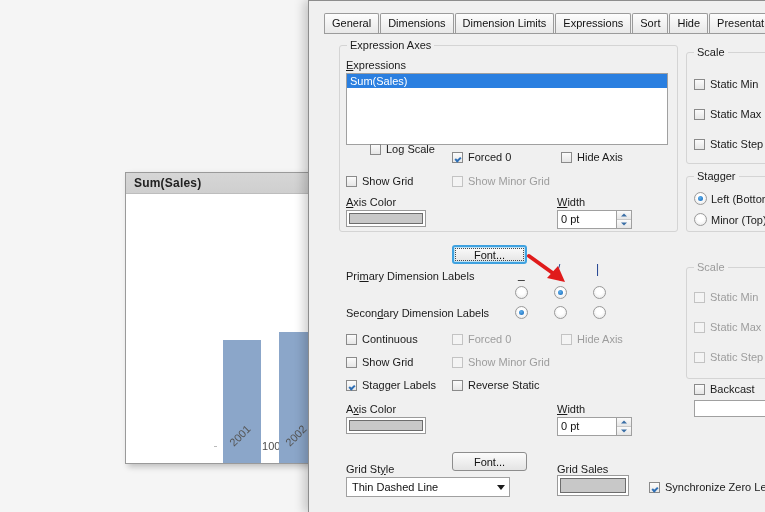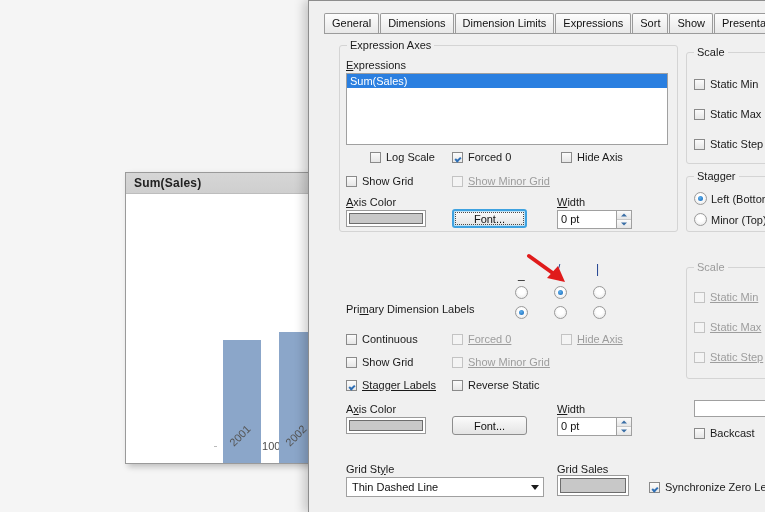--- a/index.html
+++ b/index.html
@@ -105,21 +105,21 @@
     display:inline-block;width:11px;height:11px;vertical-align:-2px;
     border:1px solid #8a8a8a;background:linear-gradient(#fbfbfb,#e6e6e6);
     margin-right:5px;position:relative;box-sizing:border-box;
   }
   .cb.checked .box{background:linear-gradient(#fcfcfc,#eaeaea);}
   .cb.checked .box:after{
     content:"";position:absolute;left:2px;top:4px;width:4px;height:2px;
     border-left:2px solid #2f6fb5;border-bottom:2px solid #2f6fb5;
     transform:rotate(-45deg);
   }
-  .cb.dis{color:#9d9d9d;text-decoration:underline;}
+  .cb.dis{color:#9d9d9d;}
   .cb.dis .box{border-color:#c3c3c3;background:#f4f4f4;}
 
   
   .radio{
     position:absolute;width:13px;height:13px;border-radius:50%;
     border:1px solid #9a9a9a;
     background:radial-gradient(circle at 50% 40%,#ffffff 35%,#e3e3e3 100%);
     box-sizing:border-box;
   }
   .radio.on:after{
@@ -128,20 +128,21 @@
     background:radial-gradient(circle at 40% 35%,#5cb0ee 0%,#1565b5 100%);
   }
 
   
   .btn{
     position:absolute;
     background:linear-gradient(#fbfbfb,#e4e4e4);
     border:1px solid #8d8d8d;border-radius:3px;
     font-size:11px;color:#111;text-align:center;
     box-sizing:border-box;
+    margin-top:36px;
   }
   .btn.focused{
     border:2px solid #3fa2e0;
     box-shadow:0 0 0 1px #bfe2f5 inset;
   }
   .btn .inner{
     position:absolute;inset:1px;border:1px dotted #4a4a4a;
     display:flex;align-items:center;justify-content:center;
   }
 
@@ -215,35 +216,35 @@
 
     <div class="xlabel" style="left:101px;top:246px;">2001</div>
     <div class="xlabel" style="left:157px;top:246px;">2002</div>
   </div>
 </div>
 
 <div id="dialog">
  <div id="dialog-inner">
 
   <div id="tabstrip">
-    <span class="tab">General</span><span class="tab">Dimensions</span><span class="tab">Dimension Limits</span><span class="tab">Expressions</span><span class="tab">Sort</span><span class="tab">Show</span><span class="tab">Presentation</span>
+    <span class="tab">General</span><span class="tab">Dimensions</span><span class="tab">Dimension Limits</span><span class="tab">Expressions</span><span class="tab">Sort</span><span class="tab">Hide</span><span class="tab">Presentation</span>
   </div>
   <div id="tabline"></div>
 
   <div class="group" style="left:27px;top:41px;width:337px;height:185px;">
     <span class="glabel">Expression Axes</span>
   </div>
 
   <div class="fieldlabel" style="left:34px;top:55px;"><span class="u">E</span><span>xpressions</span></div>
 
   <div class="listbox" style="left:34px;top:69px;width:320px;height:70px;">
     <div class="listitem sel">Sum(Sales)</div>
   </div>
 
-  <div class="cb" style="left:34px;top:147px;padding-left:24px;"><span class="box"></span><span>Log Scale</span></div>
+  <div class="cb" style="left:34px;top:139px;padding-left:24px;"><span class="box"></span><span>Log Scale</span></div>
   <div class="cb checked" style="left:140px;top:147px;"><span class="box"></span><span>Forced 0</span></div>
   <div class="cb" style="left:249px;top:147px;"><span class="box"></span><span>Hide Axis</span></div>
 
   <div class="cb" style="left:34px;top:171px;"><span class="box"></span><span>Show Grid</span></div>
   <div class="cb dis" style="left:140px;top:171px;"><span class="box"></span><span>Show Minor Grid</span></div>
 
   <div class="fieldlabel" style="left:34px;top:192px;"><span class="u">A</span>xis Color</div>
   <div class="swatch" style="left:34px;top:206px;width:80px;height:17px;">
         <div class="fill"></div>
       </div>
@@ -276,38 +277,39 @@
   <div class="radio on" style="left:382px;top:188px;"></div>
   <div class="fieldlabel" style="left:399px;top:189px;">Left (Bottom)</div>
   <div class="radio" style="left:382px;top:209px;"></div>
   <div class="fieldlabel" style="left:399px;top:210px;">Minor (Top)</div>
 
 
   <div class="glyph dash" style="left:206px;top:263px;">_</div>
   <div class="glyph" style="left:245px;top:258px;">/</div>
   <div class="glyph" style="left:284px;top:258px;">|</div>
 
-  <div class="fieldlabel" style="left:34px;top:299px;">Pri<span class="u">m</span>ary Dimension Labels</div>
+  <div class="fieldlabel" style="left:34px;top:266px;">Pri<span class="u">m</span>ary Dimension Labels</div>
+  <div class="fieldlabel" style="left:34px;top:303px;">Secon<span class="u">d</span>ary Dimension Labels</div>
 
   <div class="radio" style="left:203px;top:282px;"></div>
   <div class="radio on" style="left:242px;top:282px;"></div>
   <div class="radio" style="left:281px;top:282px;"></div>
 
   <div class="radio on" style="left:203px;top:302px;"></div>
   <div class="radio" style="left:242px;top:302px;"></div>
   <div class="radio" style="left:281px;top:302px;"></div>
 
   <div class="cb" style="left:34px;top:329px;"><span class="box"></span><span>Continuous</span></div>
   <div class="cb dis" style="left:140px;top:329px;"><span class="box"></span><span>Forced 0</span></div>
   <div class="cb dis" style="left:249px;top:329px;"><span class="box"></span><span>Hide Axis</span></div>
 
   <div class="cb" style="left:34px;top:352px;"><span class="box"></span><span>Show Grid</span></div>
   <div class="cb dis" style="left:140px;top:352px;"><span class="box"></span><span>Show Minor Grid</span></div>
 
-  <div class="cb checked" style="left:34px;top:375px;text-decoration:underline;"><span class="box"></span><span>Stagger Labels</span></div>
+  <div class="cb checked" style="left:34px;top:375px;"><span class="box"></span><span>Stagger Labels</span></div>
   <div class="cb" style="left:140px;top:375px;"><span class="box"></span><span>Reverse Static</span></div>
 
   <div class="fieldlabel" style="left:34px;top:399px;">A<span class="u">x</span>is Color</div>
   <div class="swatch" style="left:34px;top:413px;width:80px;height:17px;">
         <div class="fill"></div>
       </div>
 
   <div class="btn" style="left:140px;top:412px;width:75px;height:19px;">
     <span class="inner" style="border:none;">Font...</span>
   </div>
@@ -323,25 +325,25 @@
         </div>
   </div>
 
   <div class="group disabled" style="left:374px;top:263px;width:96px;height:110px;">
     <span class="glabel">Scale</span>
   </div>
   <div class="cb dis" style="left:382px;top:287px;"><span class="box"></span><span>Static Min</span></div>
   <div class="cb dis" style="left:382px;top:317px;"><span class="box"></span><span>Static Max</span></div>
   <div class="cb dis" style="left:382px;top:347px;"><span class="box"></span><span>Static Step</span></div>
 
-  <div class="cb" style="left:382px;top:379px;margin-top:44px;"><span class="box"></span><span>Backcast</span></div>
+  <div class="cb" style="left:382px;top:379px;"><span class="box"></span><span>Backcast</span></div>
   <div class="textfield" style="left:382px;top:396px;width:88px;height:17px;"></div>
 
   <div class="fieldlabel" style="left:34px;top:459px;">Grid St<span class="u">y</span>le</div>
-  <div class="combo" style="left:34px;top:473px;width:198px;height:20px;">
+  <div class="combo" style="left:34px;top:473px;width:164px;height:20px;">
     <span>Thin Dashed Line</span>
     <span class="arrowbox"></span>
   </div>
 
   <div class="fieldlabel" style="left:245px;top:459px;">Grid Sales</div>
   <div class="swatch" style="left:245px;top:471px;width:72px;height:21px;">
         <div class="fill"></div>
       </div>
 
   <div class="cb checked" style="left:337px;top:477px;"><span class="box"></span><span>Synchronize Zero Lev</span></div>

